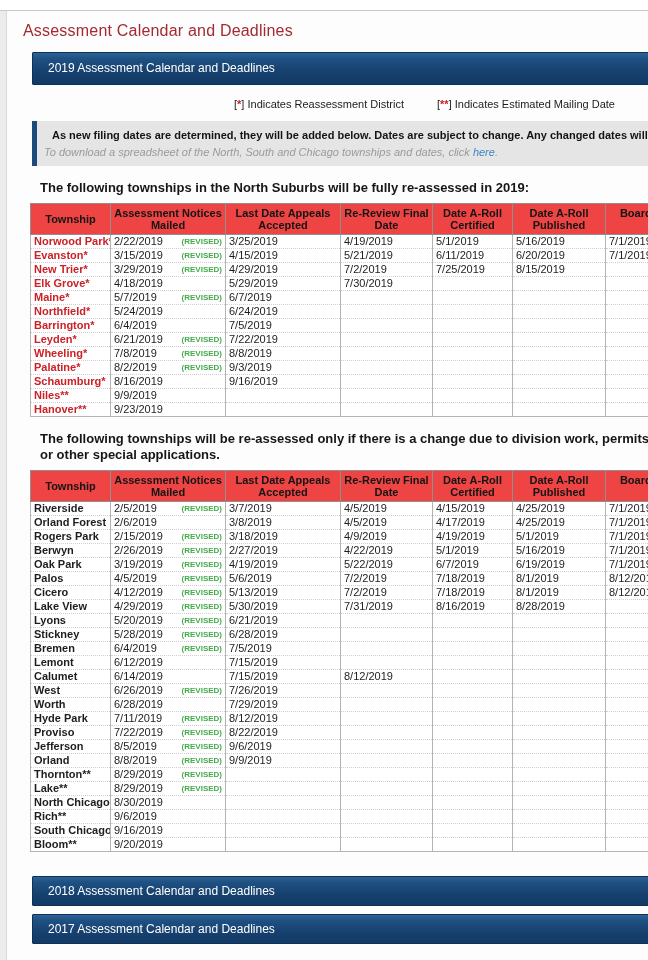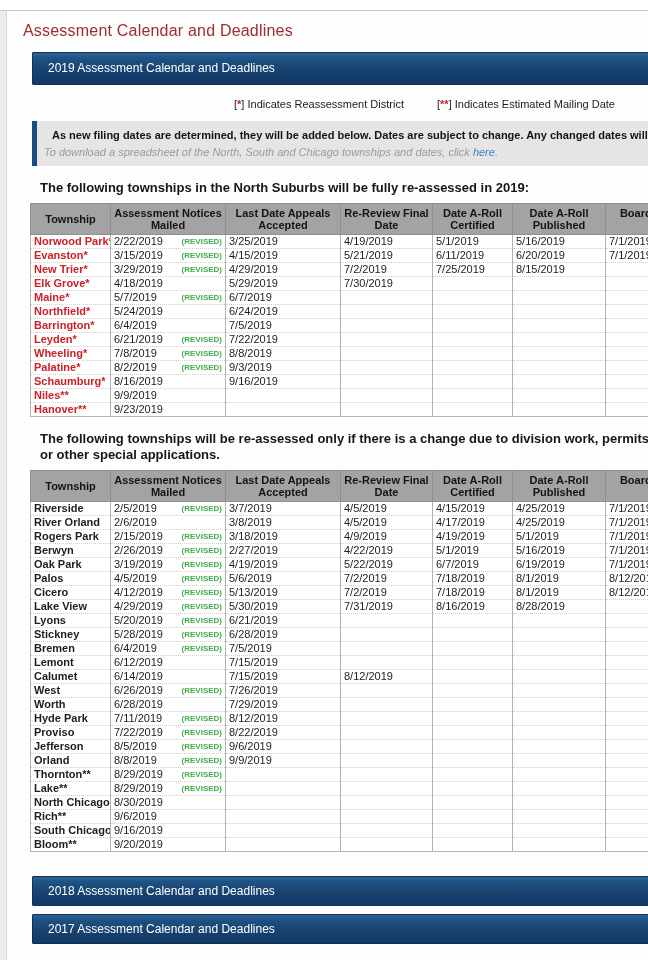--- a/index.html
+++ b/index.html
@@ -52,21 +52,21 @@
   .section-heading{
     margin:14px 0 7px 21px;font-size:13px;font-weight:bold;color:#161616;line-height:16px;
     white-space:nowrap;overflow:hidden;
   }
 
   table.cal{
     margin-left:11px;border-collapse:collapse;table-layout:fixed;width:690px;
     font-size:11px;background:#ffffff;
   }
   table.cal th{
-    background:#a3a3a3;color:#141414;font-size:11px;font-weight:bold;
+    background:#ef4444;color:#141414;font-size:11px;font-weight:bold;
     text-align:center;vertical-align:middle;white-space:pre-line;line-height:12px;
     border:1px solid #8f8f8f;padding:3px 1px;height:24px;
   }
   table.cal td{
     border-left:1px solid #b3b3b3;border-right:1px solid #b3b3b3;
     border-bottom:1px dotted #d0d0d0;
     padding:0 3px;height:13px;line-height:13px;color:#1d1d1d;
     white-space:nowrap;overflow:hidden;vertical-align:middle;
   }
   table.cal tr:last-child td{border-bottom:1px solid #b3b3b3;}
@@ -290,21 +290,21 @@
             <tr>
               <td class="township">Riverside</td>
               <td class="mailed"><span class="rev">(REVISED)</span>2/5/2019</td>
               <td class="appeals">3/7/2019</td>
               <td class="rereview">4/5/2019</td>
               <td class="certified">4/15/2019</td>
               <td class="published">4/25/2019</td>
               <td class="board">7/1/2019 - 7/2</td>
             </tr>
             <tr>
-              <td class="township">River Orland</td>
+              <td class="township">Orland Forest</td>
               <td class="mailed">2/6/2019</td>
               <td class="appeals">3/8/2019</td>
               <td class="rereview">4/5/2019</td>
               <td class="certified">4/17/2019</td>
               <td class="published">4/25/2019</td>
               <td class="board">7/1/2019 - 7/2</td>
             </tr>
             <tr>
               <td class="township">Rogers Park</td>
               <td class="mailed"><span class="rev">(REVISED)</span>2/15/2019</td>

